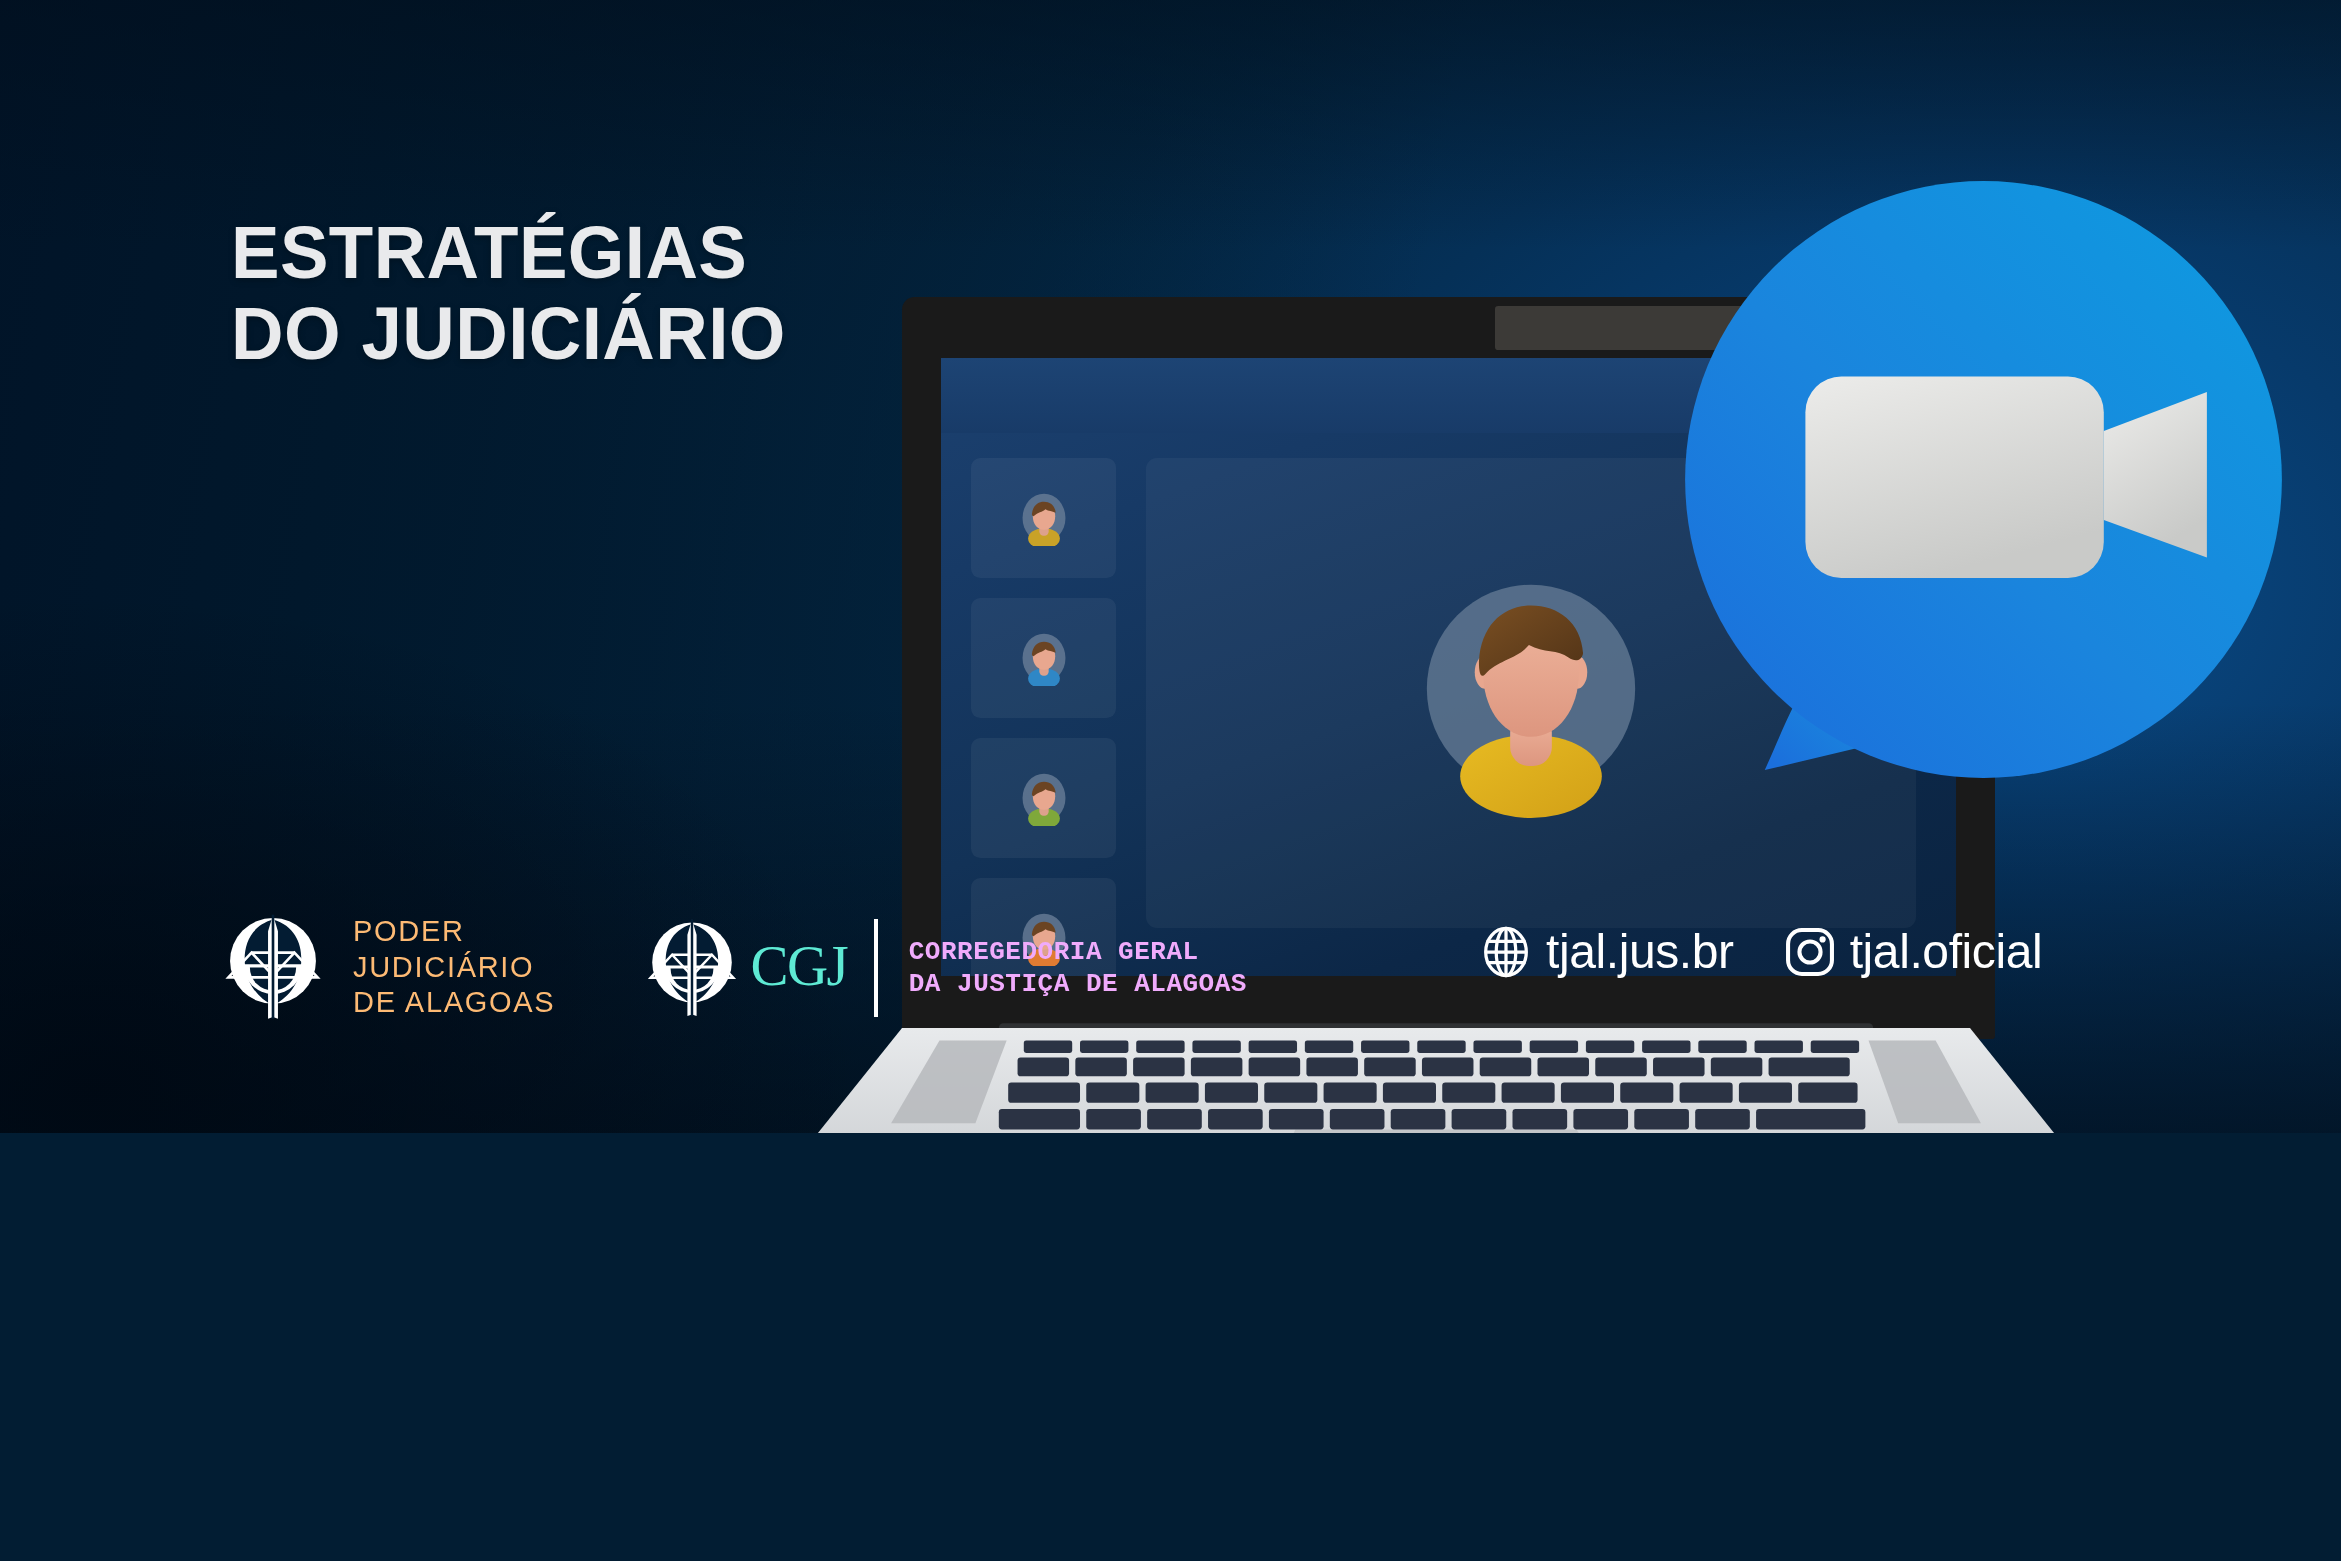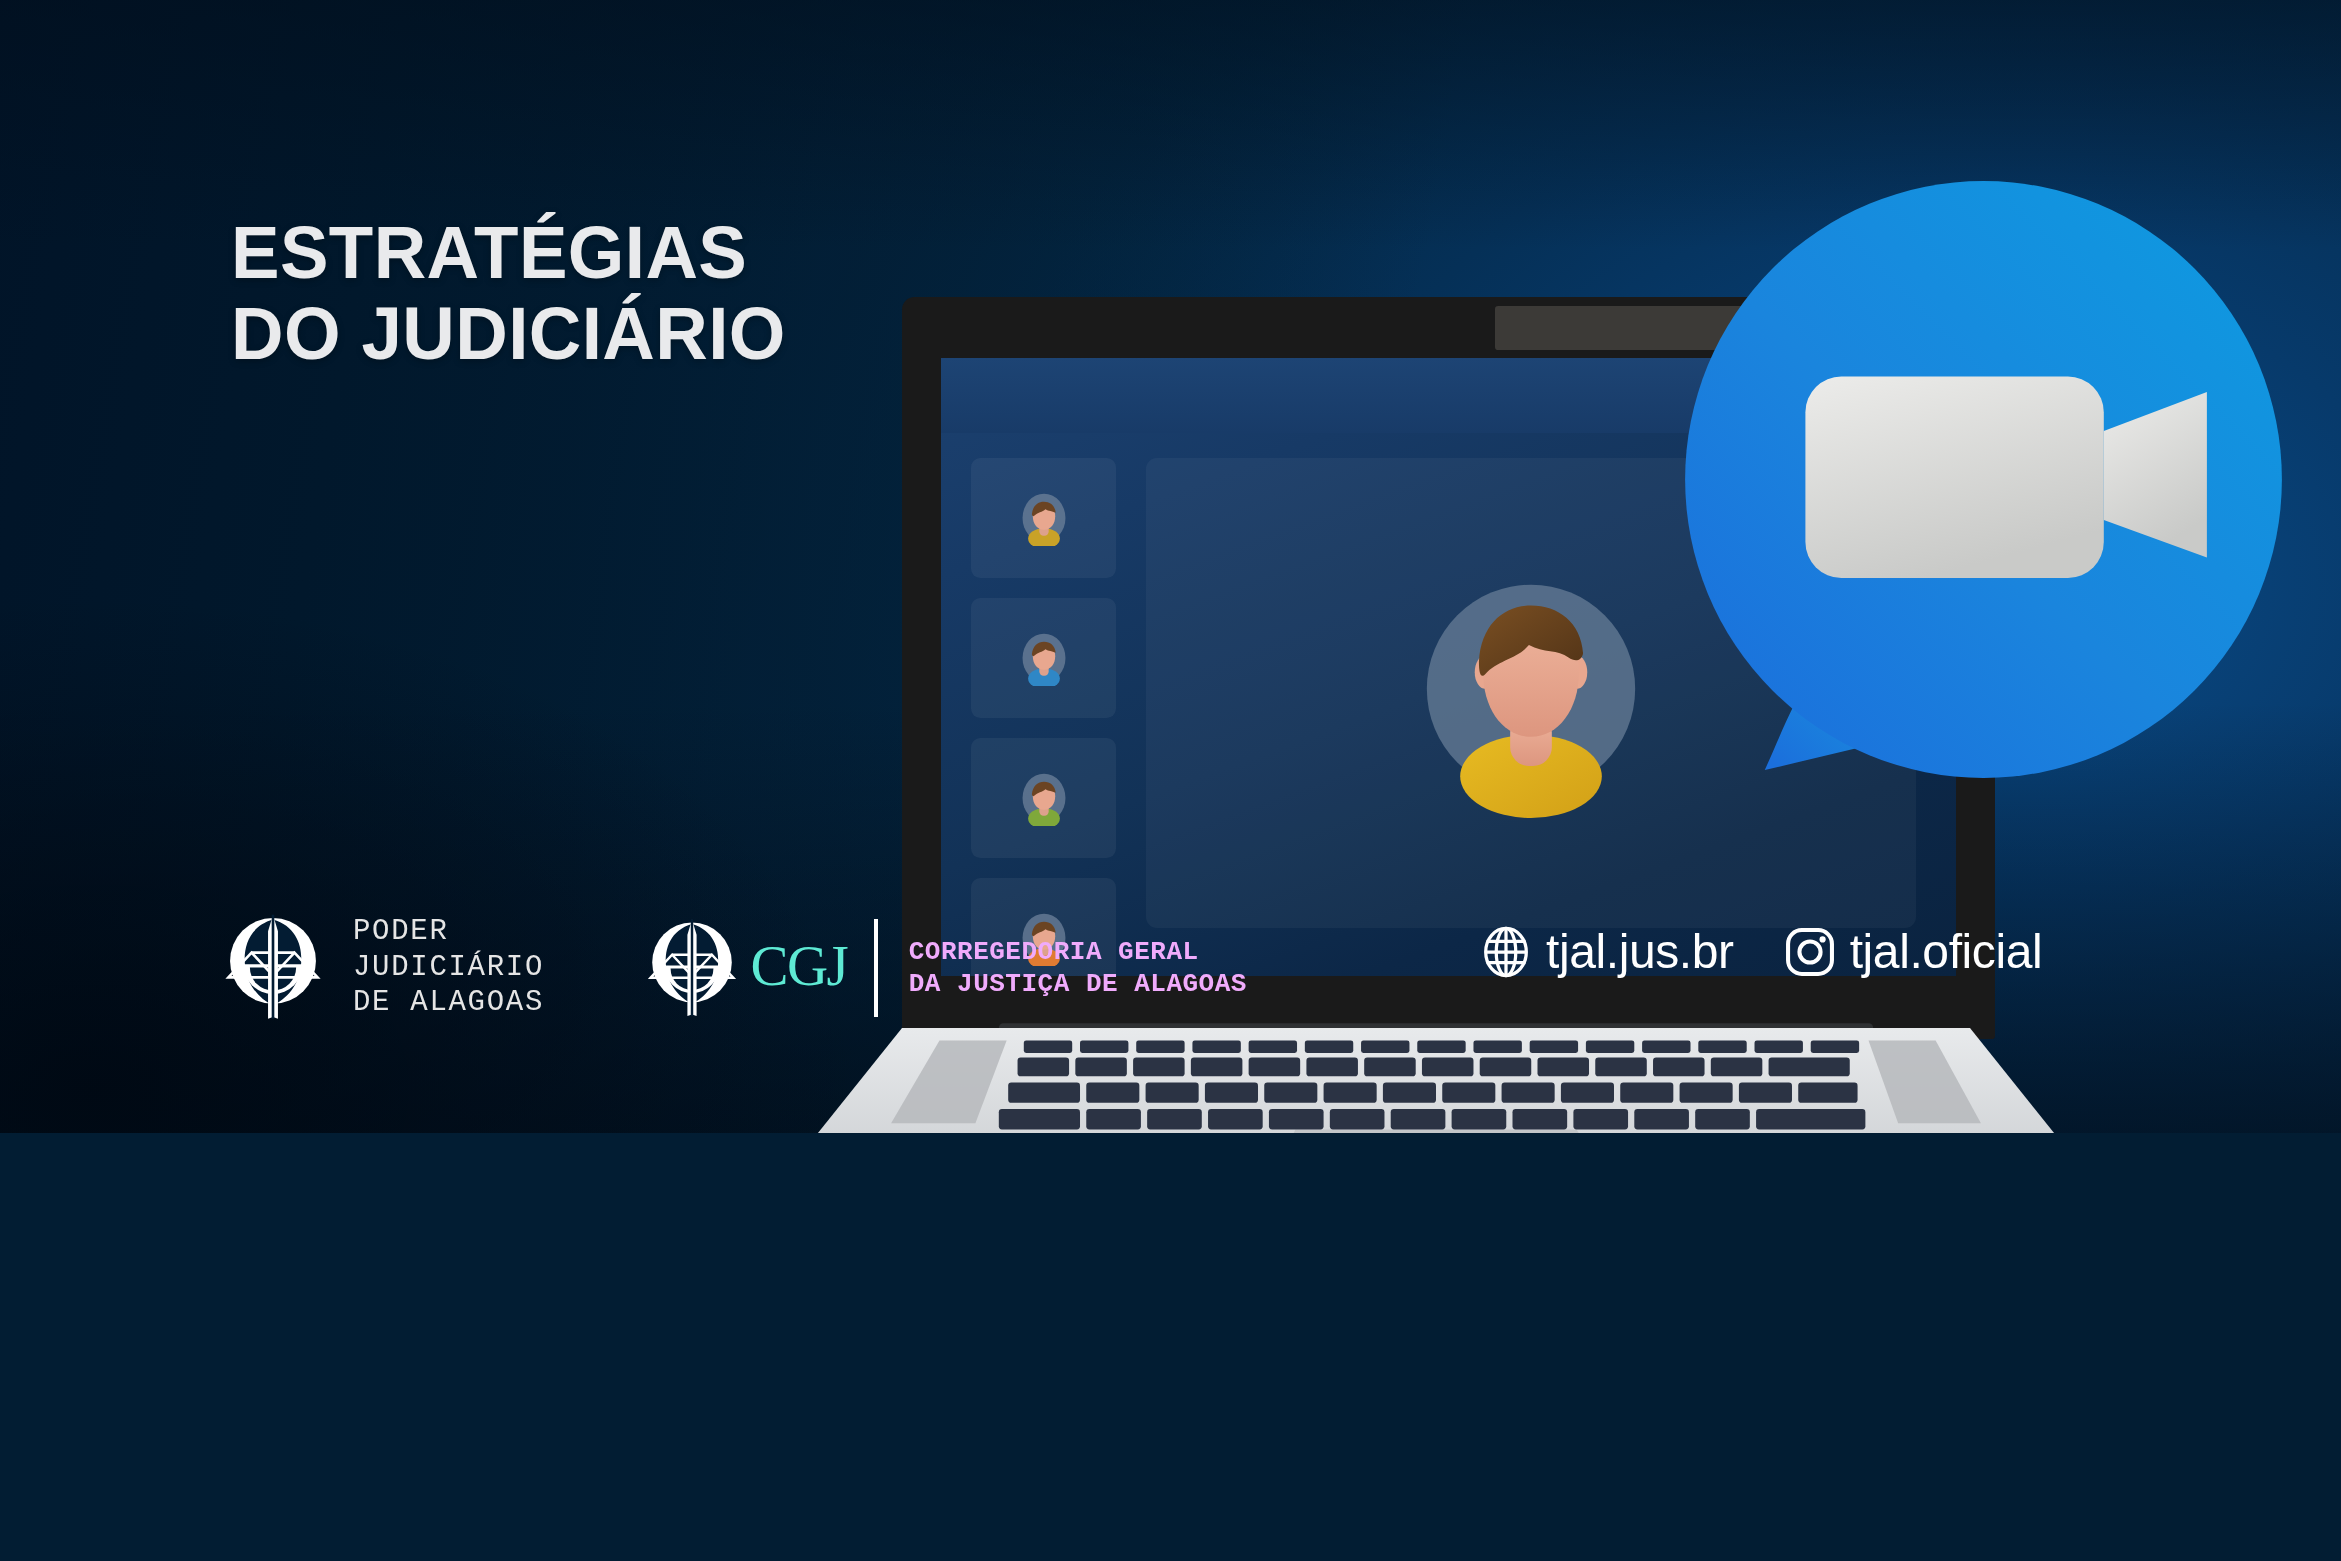--- a/index.html
+++ b/index.html
@@ -127,22 +127,22 @@
     left: 0; bottom: 72px;
     width: 2342px;
     height: 148px;
     z-index: 50;
     display: flex;
     align-items: center;
   }
   .brand-tj { position: absolute; left: 223px; top: 0; display: flex; align-items: center; gap: 30px; }
   .brand-tj .emblem { width: 100px; height: 109px; }
   .tj-words {
-    color: #e5e5e5;
-    font-family: Liberation Mono, monospace;
+    color: #fdba74;
+    font-family: Liberation Sans, sans-serif;
     font-size: 29px;
     line-height: 1.22;
     letter-spacing: 1.7px;
     text-transform: uppercase;
     white-space: nowrap;
   }
   .brand-cgj { position: absolute; left: 646px; top: 4.7px; display: flex; align-items: center; gap: 15.6px; }
   .brand-cgj .emblem { width: 92px; height: 101px; }
   .cgj-mark {
     color: #5eead4;

